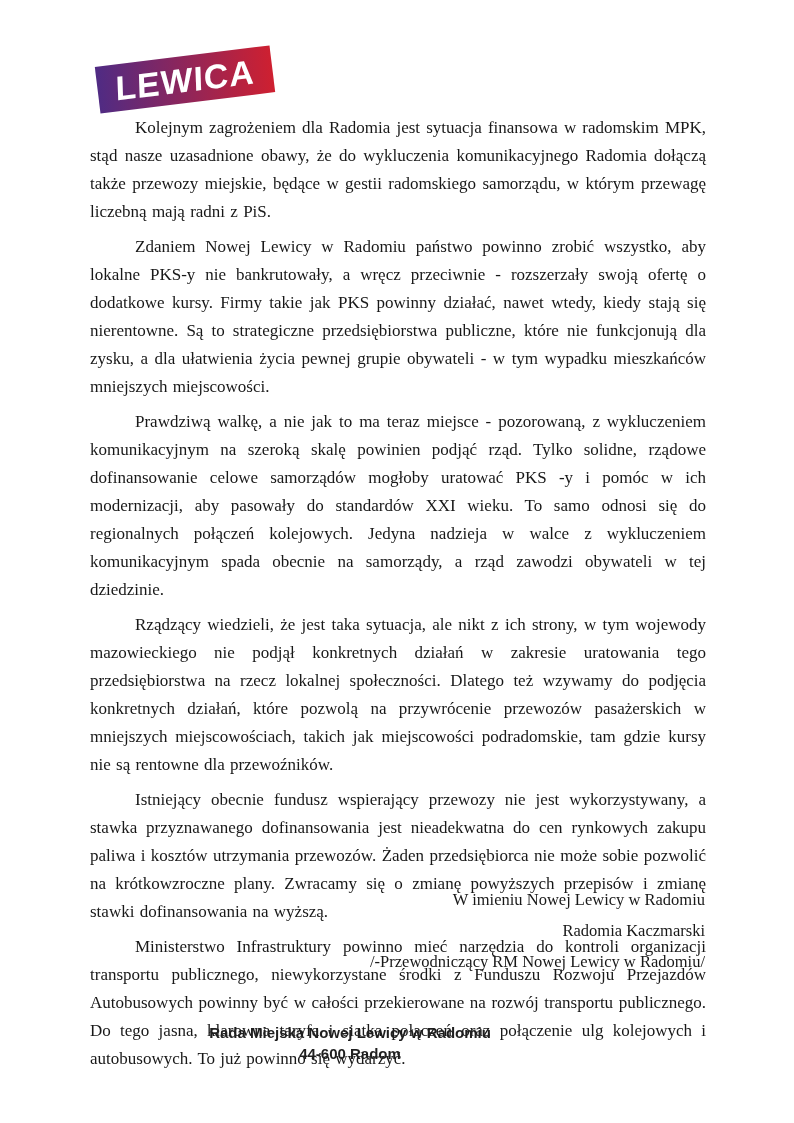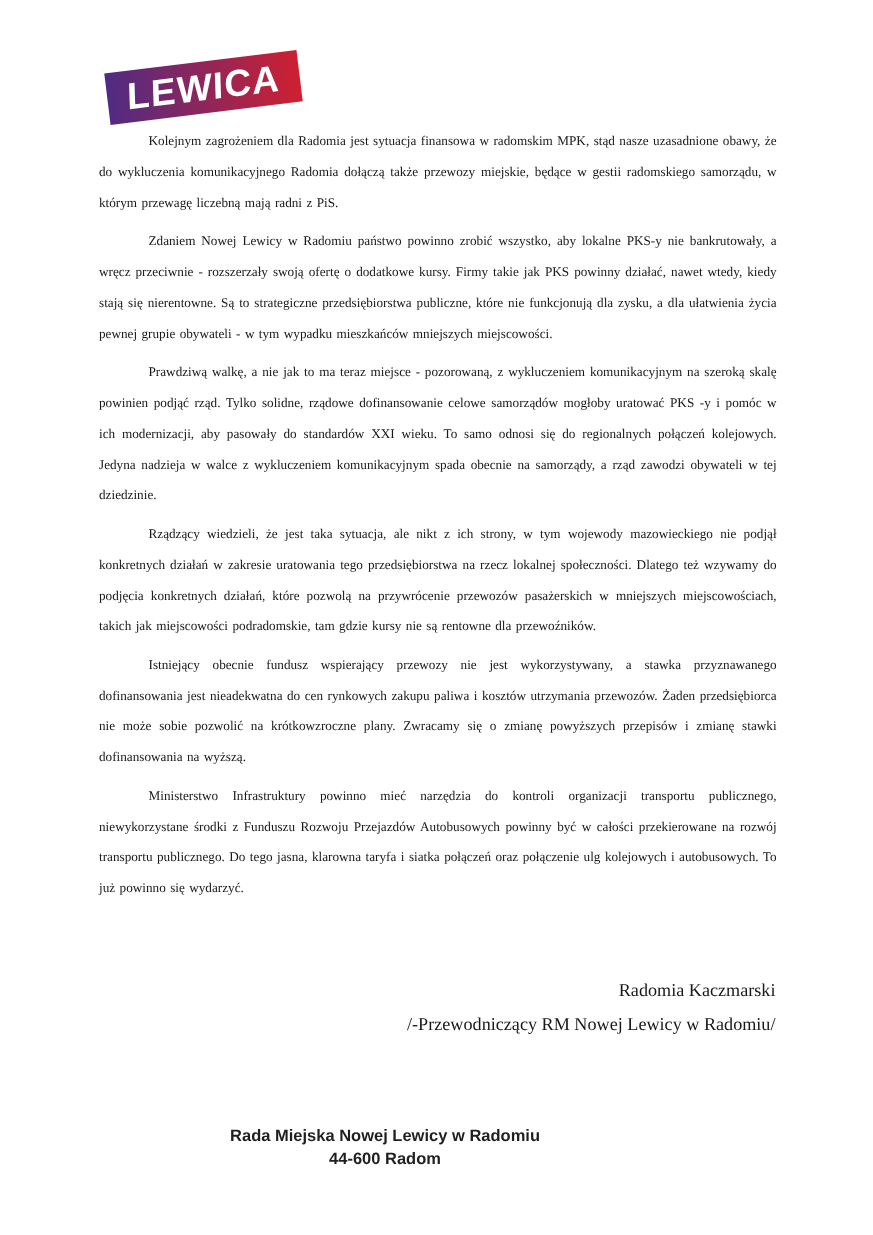--- a/index.html
+++ b/index.html
@@ -41,21 +41,21 @@
     transform: skewX(-5deg);
     user-select: none;
   }
   
   .content {
     position: absolute;
     left: 90px;
     top: 114px;
     width: 616px;
     text-align: justify;
-    font-size: 12px;
+    font-size: 17px;
     line-height: 28px;
     word-spacing: 1px;
   }
   .content p {
     margin: 0 0 7px 0;
     text-indent: 45px;
   }
   
   .signature {
     position: absolute;
@@ -94,20 +94,21 @@
   <div class="content">
     <p>Kolejnym zagrożeniem dla Radomia jest sytuacja finansowa w radomskim MPK, stąd nasze uzasadnione obawy, że do wykluczenia komunikacyjnego Radomia dołączą także przewozy miejskie, będące w gestii radomskiego samorządu, w którym przewagę liczebną mają radni z PiS.</p>
     <p>Zdaniem Nowej Lewicy w Radomiu państwo powinno zrobić wszystko, aby lokalne PKS-y nie bankrutowały, a wręcz przeciwnie - rozszerzały swoją ofertę o dodatkowe kursy. Firmy takie jak PKS powinny działać, nawet wtedy, kiedy stają się nierentowne. Są to strategiczne przedsiębiorstwa publiczne, które nie funkcjonują dla zysku, a dla ułatwienia życia pewnej grupie obywateli - w tym wypadku mieszkańców mniejszych miejscowości.</p>
     <p>Prawdziwą walkę, a nie jak to ma teraz miejsce - pozorowaną, z wykluczeniem komunikacyjnym na szeroką skalę powinien podjąć rząd. Tylko solidne, rządowe dofinansowanie celowe samorządów mogłoby uratować PKS -y i pomóc w ich modernizacji, aby pasowały do standardów XXI wieku. To samo odnosi się do regionalnych połączeń kolejowych. Jedyna nadzieja w walce z wykluczeniem komunikacyjnym spada obecnie na samorządy, a rząd zawodzi obywateli w tej dziedzinie.</p>
     <p>Rządzący wiedzieli, że jest taka sytuacja, ale nikt z ich strony, w tym wojewody mazowieckiego nie podjął konkretnych działań w zakresie uratowania tego przedsiębiorstwa na rzecz lokalnej społeczności. Dlatego też wzywamy do podjęcia konkretnych działań, które pozwolą na przywrócenie przewozów pasażerskich w mniejszych miejscowościach, takich jak miejscowości podradomskie, tam gdzie kursy nie są rentowne dla przewoźników.</p>
     <p>Istniejący obecnie fundusz wspierający przewozy nie jest wykorzystywany, a stawka przyznawanego dofinansowania jest nieadekwatna do cen rynkowych zakupu paliwa i kosztów utrzymania przewozów. Żaden przedsiębiorca nie może sobie pozwolić na krótkowzroczne plany. Zwracamy się o zmianę powyższych przepisów i zmianę stawki dofinansowania na wyższą.</p>
     <p>Ministerstwo Infrastruktury powinno mieć narzędzia do kontroli organizacji transportu publicznego, niewykorzystane środki z Funduszu Rozwoju Przejazdów Autobusowych powinny być w całości przekierowane na rozwój transportu publicznego. Do tego jasna, klarowna taryfa i siatka połączeń oraz połączenie ulg kolejowych i autobusowych. To już powinno się wydarzyć.</p>
   </div>
 
   <div class="signature">
+    <p>W imieniu Nowej Lewicy w Radomiu</p>
     <p>Radomia Kaczmarski</p>
     <p class="sig-role">/-Przewodniczący RM Nowej Lewicy w Radomiu/</p>
   </div>
 
   <div class="footer">
     <p>Rada Miejska Nowej Lewicy w Radomiu</p>
     <p>44-600 Radom</p>
   </div>
 
 </div>

